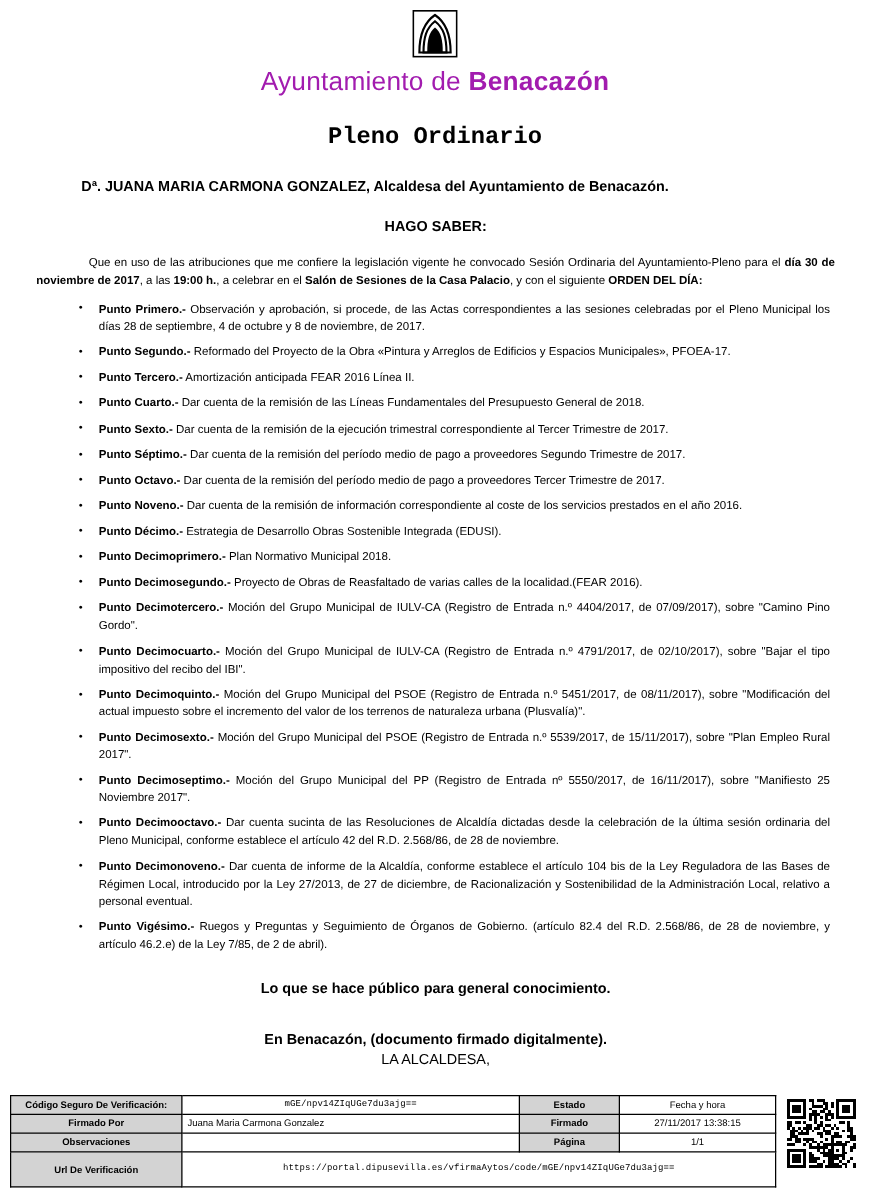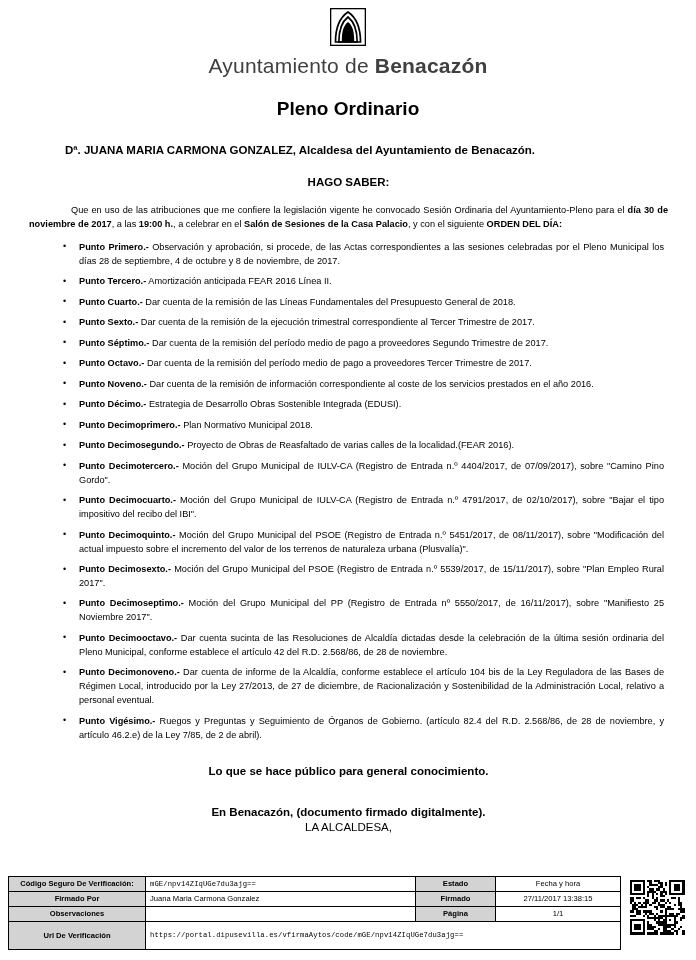--- a/index.html
+++ b/index.html
@@ -32,27 +32,27 @@
   .crest {
     width: 36px;
     height: 38px;
     margin: 0 auto 8px auto;
     display: block;
   }
   .org-title {
     font-family: "Liberation Sans", sans-serif;
     font-size: 21px;
     letter-spacing: 0.2px;
-    color: #404040;
+    color: #a21caf;
     margin-bottom: 20px;
     white-space: nowrap;
   }
   .org-title .strong { font-weight: bold; }
   .doc-title {
-    font-family: Liberation Sans, sans-serif;
+    font-family: Liberation Mono, monospace;
     font-size: 19px;
     font-weight: bold;
     margin-bottom: 22px;
   }
 
   
   .content {
     padding: 0 28px 0 29px;
   }
   .mayor-line {
@@ -150,21 +150,21 @@
     text-align: center;
     width: 137px;
   }
   td.val {
     background: #ffffff;
     text-align: left;
   }
   td.mono {
     font-family: "Liberation Mono", monospace;
     font-size: 7.2px;
-    text-align: left;
+    text-align: center;
     letter-spacing: 0.1px;
     margin-top: 40px;
   }
   td.ctr { text-align: center; }
   td.hdr {
     background: #d3d3d3;
     font-weight: bold;
     text-align: center;
   }
   .qr-wrap {
@@ -196,20 +196,21 @@
   <div class="content">
 
     <div class="mayor-line">Dª. JUANA MARIA CARMONA GONZALEZ, Alcaldesa del Ayuntamiento de Benacazón.</div>
 
     <div class="hago-saber">HAGO SABER:</div>
 
     <p class="intro"><span>Que en uso de las atribuciones que me confiere la legislación vigente he convocado Sesión Ordinaria del Ayuntamiento-Pleno para el </span><b>día 30 de noviembre de 2017</b><span>, a las </span><b>19:00 h.</b><span>, a celebrar en el </span><b>Salón de Sesiones de la Casa Palacio</b><span>, y con el siguiente </span><b>ORDEN DEL DÍA:</b></p>
 
     <ul class="agenda" id="agenda-list">
         <li><b>Punto Primero.-</b><span> Observación y aprobación, si procede, de las Actas correspondientes a las sesiones celebradas por el Pleno Municipal los días 28 de septiembre, 4 de octubre y 8 de noviembre, de 2017.</span></li>
+        <li><b>Punto Segundo.-</b><span> Reformado del Proyecto de la Obra «Pintura y Arreglos de Edificios y Espacios Municipales», PFOEA-17.</span></li>
         <li><b>Punto Tercero.-</b><span> Amortización anticipada FEAR 2016 Línea II.</span></li>
         <li><b>Punto Cuarto.-</b><span> Dar cuenta de la remisión de las Líneas Fundamentales del Presupuesto  General de 2018.</span></li>
         <li><b>Punto Sexto.-</b><span> Dar cuenta de la remisión de la ejecución trimestral correspondiente al Tercer Trimestre de 2017.</span></li>
         <li><b>Punto Séptimo.-</b><span> Dar cuenta de la remisión del período medio de pago a proveedores Segundo Trimestre de 2017.</span></li>
         <li><b>Punto Octavo.-</b><span> Dar cuenta de la remisión del período medio de pago a proveedores Tercer Trimestre de 2017.</span></li>
         <li><b>Punto Noveno.-</b><span> Dar cuenta de la remisión de información correspondiente al coste de los servicios prestados en el año 2016.</span></li>
         <li><b>Punto Décimo.-</b><span> Estrategia de Desarrollo Obras Sostenible Integrada (EDUSI).</span></li>
         <li><b>Punto Decimoprimero.-</b><span> Plan Normativo Municipal 2018.</span></li>
         <li><b>Punto Decimosegundo.-</b><span> Proyecto de Obras de Reasfaltado de varias calles de la localidad.(FEAR 2016).</span></li>
         <li><b>Punto Decimotercero.-</b><span> Moción del Grupo Municipal de IULV-CA (Registro de Entrada n.º 4404/2017, de 07/09/2017), sobre "Camino Pino Gordo".</span></li>

